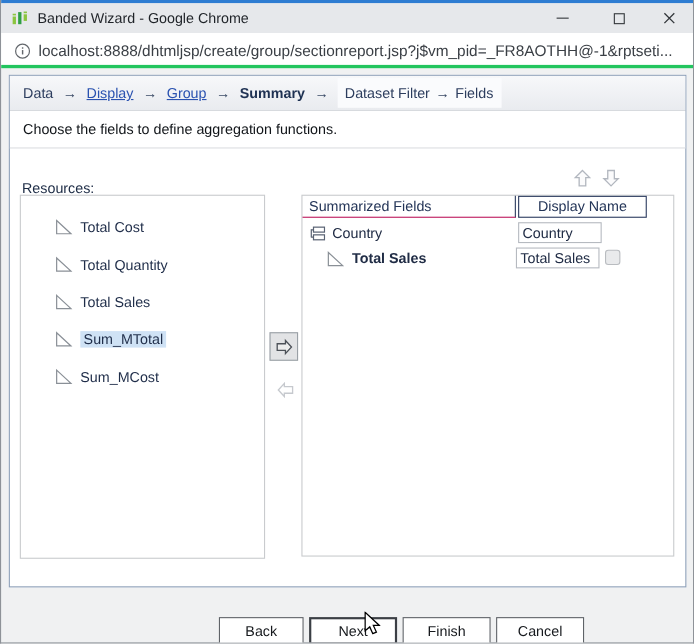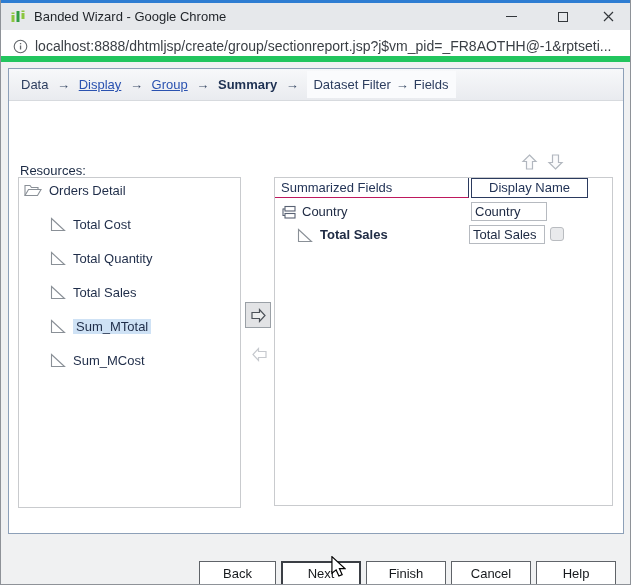--- a/index.html
+++ b/index.html
@@ -10,21 +10,21 @@
   
   .top-accent { position:absolute; left:0; top:0; width:631px; height:3px; background:#2e7dd2; }
   .titlebar { position:absolute; left:0; top:3px; width:631px; height:27px; background:#e6e8eb; }
   .app-icon { position:absolute; left:9px; top:5px; }
   .win-title { position:absolute; left:33px; top:6px; font-size:13px; color:#1f2328; }
   .winbtn { position:absolute; top:0; width:32px; height:27px; display:flex; align-items:center; justify-content:center; }
   .btn-min { left:494px; } .btn-max { left:546px; } .btn-close { left:591px; }
   .glyph-min { width:11px; height:0; border-top:1px solid #33373b; }
   .glyph-max { width:10px; height:10px; border:1px solid #33373b; }
 
-  .urlbar { position:absolute; left:0; top:30px; width:631px; height:32px; background:#ffffff; border-bottom:6px solid #22c55e; }
+  .urlbar { position:absolute; left:0; top:30px; width:631px; height:32px; background:#ffffff; border-bottom:3px solid #22c55e; }
   .info-icon { position:absolute; left:12px; top:9px; }
   .url-text { position:absolute; left:34px; top:8px; font-size:14px; color:#3a3f45; white-space:nowrap; }
 
   
   .dialog { position:absolute; left:7px; top:68px; width:616px; height:466px; background:#ffffff; border:1px solid #8da0b8; }
   .crumbs { position:absolute; left:0; top:0; width:100%; height:32px; line-height:31px; padding-left:12px;
             background:linear-gradient(#f7f8fa,#e9ebef); border-bottom:1px solid #d7dade; font-size:13px; white-space:nowrap; }
   .crumb { color:#2c3d5e; }
   .crumb.link { color:#2a52b0; text-decoration:underline; cursor:pointer; }
   .crumb.current { color:#1e3152; font-weight:bold; }
@@ -126,45 +126,37 @@
     <span class="sep">→</span>
     <span class="crumb link">Display</span>
     <span class="sep">→</span>
     <span class="crumb link">Group</span>
     <span class="sep">→</span>
     <span class="crumb current">Summary</span>
     <span class="sep">→</span>
     <span class="future-box"><span class="crumb plain">Dataset Filter</span><span class="sep">→</span><span class="crumb plain">Fields</span></span>
   </div>
 
+  <div class="instruction">Choose the fields to define aggregation functions.</div>
 
   <div class="resources-label">Resources:</div>
 
   <span class="updown icon-up" style="position:absolute;">
     <svg width="17" height="18" viewBox="0 0 17 18">
         <polygon points="8.5,2 15,8.5 11.5,8.5 11.5,16 5.5,16 5.5,8.5 2,8.5" fill="#fbfbfc" stroke="#b2b7bf" stroke-width="1.2"></polygon>
       </svg>
   </span>
   <span class="updown icon-down" style="position:absolute;">
     <svg width="17" height="18" viewBox="0 0 17 18">
         <polygon points="8.5,16 15,9.5 11.5,9.5 11.5,2 5.5,2 5.5,9.5 2,9.5" fill="#fbfbfc" stroke="#b2b7bf" stroke-width="1.2"></polygon>
       </svg>
   </span>
 
   <div class="panel left-panel">
     <div class="tree">
-      <div class="trow root-row">
-        <span class="ticon">
-          <svg width="18" height="14" viewBox="0 0 18 14">
-            <path d="M1,12.5 L1,2.5 L6,2.5 L7.5,4.5 L14,4.5 L14,6.5" fill="#fff" stroke="#8a9097" stroke-width="1.1"></path>
-            <path d="M1,12.5 L4.5,6.5 L17,6.5 L13.5,12.5 Z" fill="#fff" stroke="#8a9097" stroke-width="1.1"></path>
-          </svg>
-        </span>
-        <span class="tlabel">Orders Detail</span>
-      </div>
       <div class="trow child-row">
         <span class="ticon">
           <svg width="16" height="15" viewBox="0 0 16 15">
               <polygon points="1.5,1.5 14.5,13.5 1.5,13.5" fill="#fff" stroke="#8a9097" stroke-width="1.1"></polygon>
             </svg>
         </span>
         <span class="tlabel">Total Cost</span>
       </div>
       <div class="trow child-row">
         <span class="ticon">
@@ -240,20 +232,19 @@
       <span class="cbx"></span>
     </div>
   </div>
 </div>
 
 <div class="footer">
   <button class="fbtn fbtn-back">Back</button>
   <button class="fbtn fbtn-next">Next</button>
   <button class="fbtn fbtn-finish">Finish</button>
   <button class="fbtn fbtn-cancel">Cancel</button>
-  <button class="fbtn fbtn-help">Help</button>
 </div>
 
 <span class="cursor">
   <svg width="15" height="21" viewBox="0 0 11 16">
     <polygon points="0.5,0.5 0.5,13.2 3.7,10.6 5.8,15.3 8.3,14.2 6.2,9.6 10.4,9.6" fill="#ffffff" stroke="#000000" stroke-width="0.9"></polygon>
   </svg>
 </span>
 
 </body></html>

